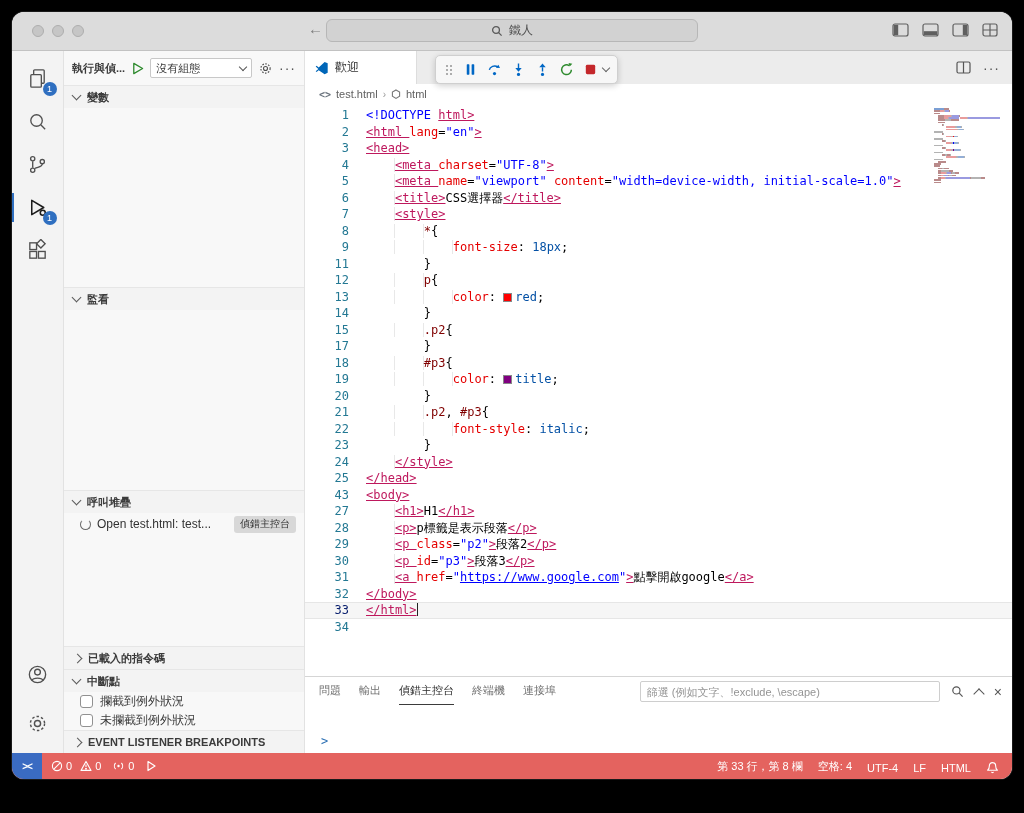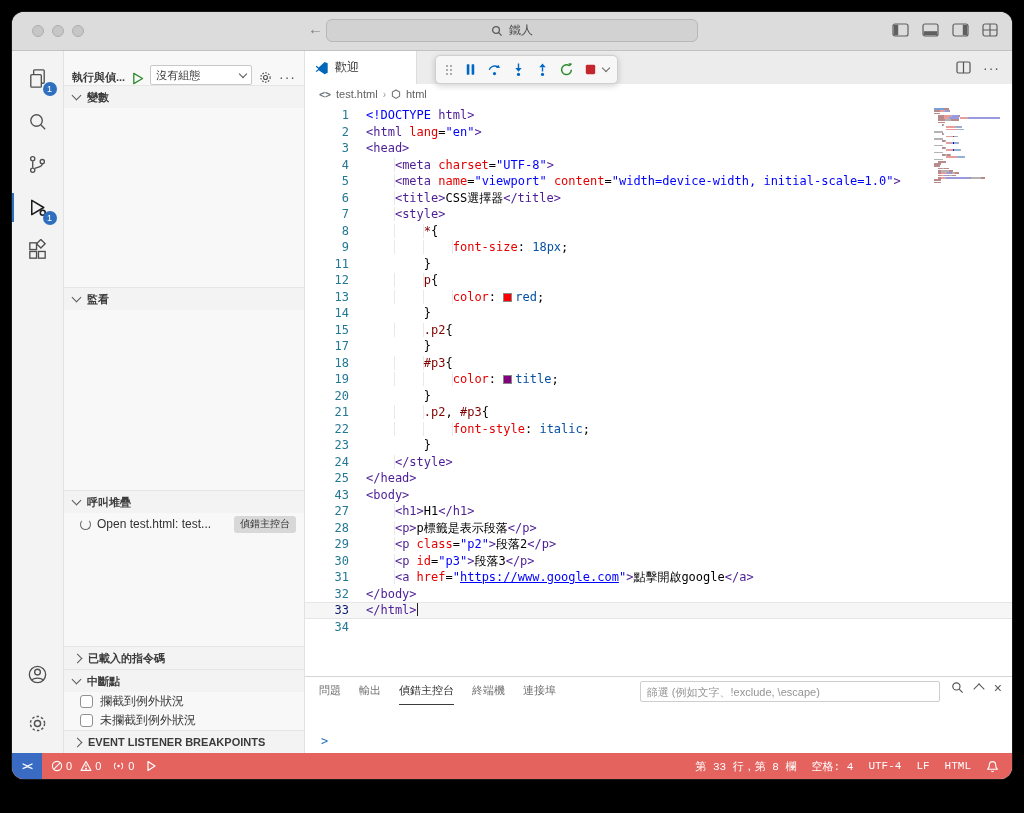--- a/index.html
+++ b/index.html
@@ -19,21 +19,21 @@
   .main{flex:1;display:flex;min-height:0;}
 
   .activitybar{width:52px;flex:none;background:#f3f3f3;border-right:1px solid #e2e2e2;display:flex;flex-direction:column;align-items:center;padding-top:6px;box-sizing:border-box;}
   .ab-item{width:52px;height:43px;display:flex;align-items:center;justify-content:center;position:relative;}
   .ab-item.active::before{content:"";position:absolute;left:0;top:7px;bottom:7px;width:2px;background:#2f6fc0;}
   .ab-badge{position:absolute;right:7px;bottom:4px;min-width:14px;height:14px;border-radius:8px;background:#2f6fc0;color:#fff;font-size:9px;display:flex;align-items:center;justify-content:center;padding:0 3px;box-sizing:border-box;}
   .ab-bottom{margin-top:auto;display:flex;flex-direction:column;gap:6px;padding-bottom:8px;}
 
   
   .sidebar{width:240px;flex:none;background:#f8f8f8;display:flex;flex-direction:column;font-size:12px;color:#3b3b3b;min-height:0;box-sizing:border-box;}
-  .sb-header{height:34px;flex:none;display:flex;align-items:flex-end;gap:6px;padding:0 8px;}
+  .sb-header{height:34px;flex:none;display:flex;align-items:center;gap:6px;padding:0 8px;}
   .sb-title{font-size:11px;font-weight:bold;white-space:nowrap;overflow:hidden;}
   .sb-dd{flex:1;height:20px;background:#fff;border:1px solid #c8c8c8;border-radius:2px;display:flex;align-items:center;font-size:11px;padding:0 5px;gap:4px;min-width:0;box-sizing:border-box;}
   .sb-dd .dd-label{flex:1;overflow:hidden;white-space:nowrap;}
   .dd-chev{width:5px;height:5px;border-right:1.2px solid #555;border-bottom:1.2px solid #555;transform:rotate(45deg);margin-top:-3px;flex:none;}
   .sec-h{height:22px;flex:none;display:flex;align-items:center;gap:7px;padding:0 9px;border-top:1px solid #e6e6e6;font-size:11px;font-weight:bold;background:#f3f3f3;}
   .sec-body{background:#f8f8f8;flex:none;}
   .chev{width:6px;height:6px;border-right:1.4px solid #5a5a5a;border-bottom:1.4px solid #5a5a5a;transform:rotate(45deg);margin-top:-3px;flex:none;}
   .chev.closed{transform:rotate(-45deg);margin-top:0;margin-left:1px;}
   .cs-item{height:22px;display:flex;align-items:center;gap:6px;padding:0 8px 0 16px;font-size:12px;color:#333;}
   .spinner{width:11px;height:11px;border:1.5px solid #6a6a6a;border-top-color:transparent;border-radius:50%;animation:spin 1.2s linear infinite;flex:none;box-sizing:border-box;}
@@ -53,52 +53,52 @@
   .breadcrumb{height:20px;flex:none;display:flex;align-items:center;gap:5px;padding-left:14px;font-size:11px;color:#616161;background:#fff;}
   .bc-sep{color:#9a9a9a;font-size:10px;}
   .bc-code-ico{font-family:"DejaVu Sans Mono",monospace;font-size:10px;color:#6a737d;font-weight:bold;}
 
   .code-wrap{flex:1;min-height:0;position:relative;overflow:hidden;padding-top:3px;font-family:"DejaVu Sans Mono","Liberation Mono",monospace;font-size:12px;}
   .code-row{display:flex;height:16.5px;line-height:16.5px;white-space:pre;}
   .code-row.current{background:#f6f6f6;box-shadow:inset 0 1px 0 #e6e6e6,inset 0 -1px 0 #e6e6e6;}
   .gut{width:44px;flex:none;text-align:right;padding-right:17px;color:#237893;user-select:none;}
   .code-row.current .gut{color:#0b216f;}
   .code{flex:1;}
-  .tk-tag{color:#4c1d95;} .tk-sel{color:#800000;}
+  .tk-tag{color:#be185d;text-decoration:underline;} .tk-sel{color:#800000;}
   .tk-attr{color:#e50000;} .tk-prop{color:#e50000;}
   .tk-str{color:#0000ff;} .tk-kw{color:#0000ff;}
   .tk-val{color:#0451a5;}
   .tk-pln{color:#000;}
   .tk-link{color:#0000ff;text-decoration:underline;}
   .ind{background:repeating-linear-gradient(to right,transparent 0,transparent calc(4ch - 1px),#e8e8e8 calc(4ch - 1px),#e8e8e8 4ch);}
   .swatch{display:inline-block;width:9px;height:9px;border:1px solid #888;margin-right:3px;vertical-align:-1px;box-sizing:border-box;}
   .cursor{display:inline-block;width:1.5px;height:13px;background:#222;vertical-align:-2px;animation:blink 1s steps(2) infinite;}
   @keyframes blink{50%{opacity:0}}
   .minimap{position:absolute;right:12px;top:4px;width:66px;overflow:hidden;}
   .mm-line{height:2.3px;white-space:nowrap;font-size:0;}
   .mm-tk{display:inline-block;height:1.7px;vertical-align:top;}
 
   
   .panel{height:76px;flex:none;border-top:1px solid #d5d5d5;position:relative;background:#fff;}
   .panel-tabs{height:28px;display:flex;gap:18px;padding-left:14px;align-items:stretch;font-size:11px;color:#717171;}
   .ptab{display:flex;align-items:center;border-bottom:1px solid transparent;}
   .ptab.active{color:#2b2b2b;border-bottom-color:#3b3b3b;}
-  .panel-actions{position:absolute;right:10px;top:4px;display:flex;align-items:flex-start;gap:11px;}
+  .panel-actions{position:absolute;right:10px;top:4px;display:flex;align-items:center;gap:11px;}
   .filter-input{width:300px;height:21px;border:1px solid #cecece;background:#fff;font-size:11px;padding:0 6px;color:#333;outline:none;border-radius:2px;box-sizing:border-box;font-family:inherit;}
   .filter-input::placeholder{color:#949494;}
   .up-chev{width:7px;height:7px;border-right:1.5px solid #555;border-bottom:1.5px solid #555;transform:rotate(-135deg);margin-top:4px;}
   .close-x{font-size:14px;color:#555;line-height:1;}
   .prompt{position:absolute;left:16px;bottom:5px;color:#2b6fb3;font-family:"DejaVu Sans Mono",monospace;font-size:12px;}
 
   
   .statusbar{height:26px;flex:none;background:#e4635f;color:#fff;display:flex;align-items:center;font-size:11px;}
   .remote{width:30px;height:100%;background:#3a6bc2;display:flex;align-items:center;justify-content:center;font-weight:bold;font-size:10px;letter-spacing:-1px;}
   .sb-left{display:flex;align-items:center;gap:11px;padding-left:9px;}
   .sb-grp{display:flex;align-items:center;gap:3px;}
-  .sb-right{margin-left:auto;display:flex;align-items:center;gap:15px;padding-right:13px;font-family:Liberation Mono, monospace;}
+  .sb-right{margin-left:auto;display:flex;align-items:flex-end;gap:15px;padding-right:13px;}
   svg{display:block;}
 </style>
 </head>
 <body>
 
 <div class="window">
 
   <div class="titlebar">
     <div class="traffic">
       <div class="tl"></div>

